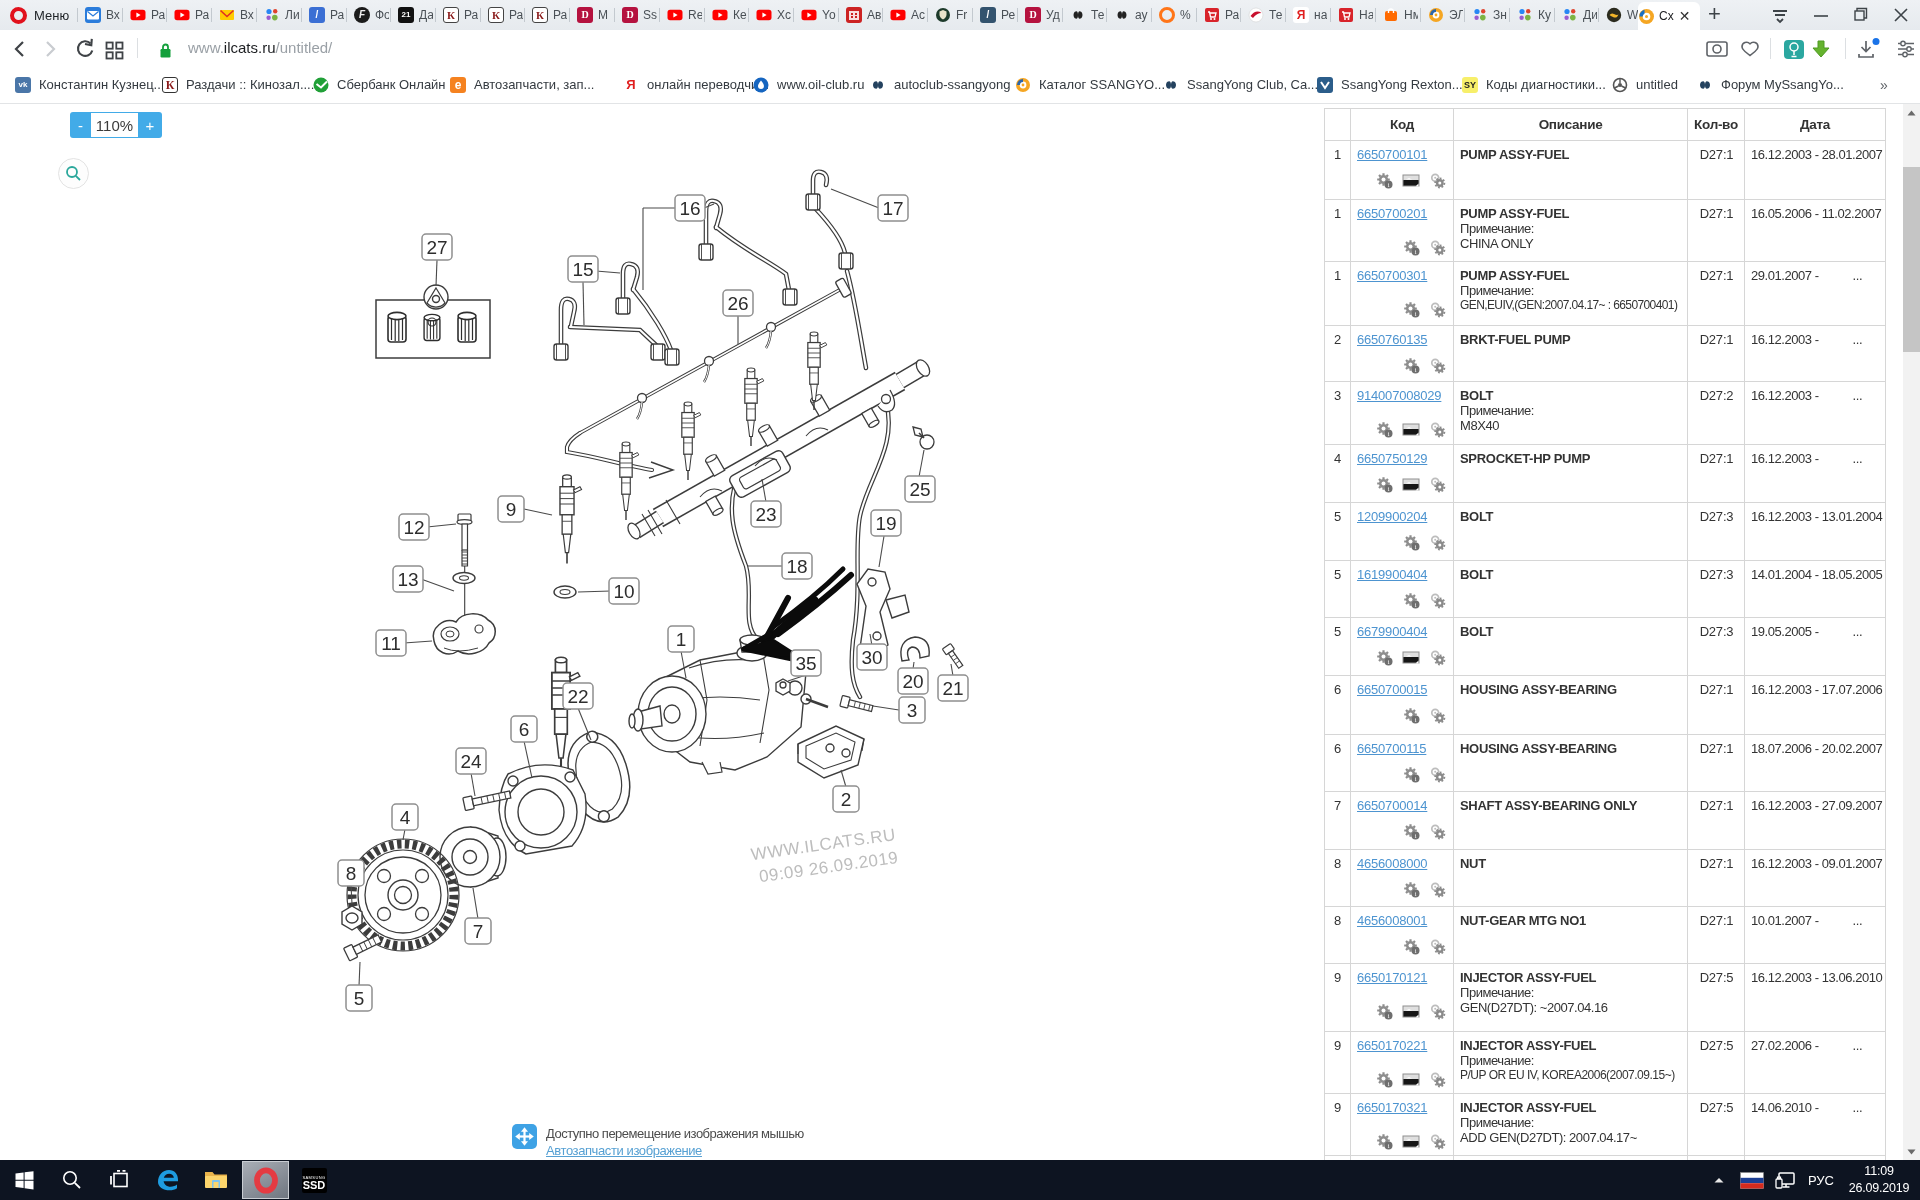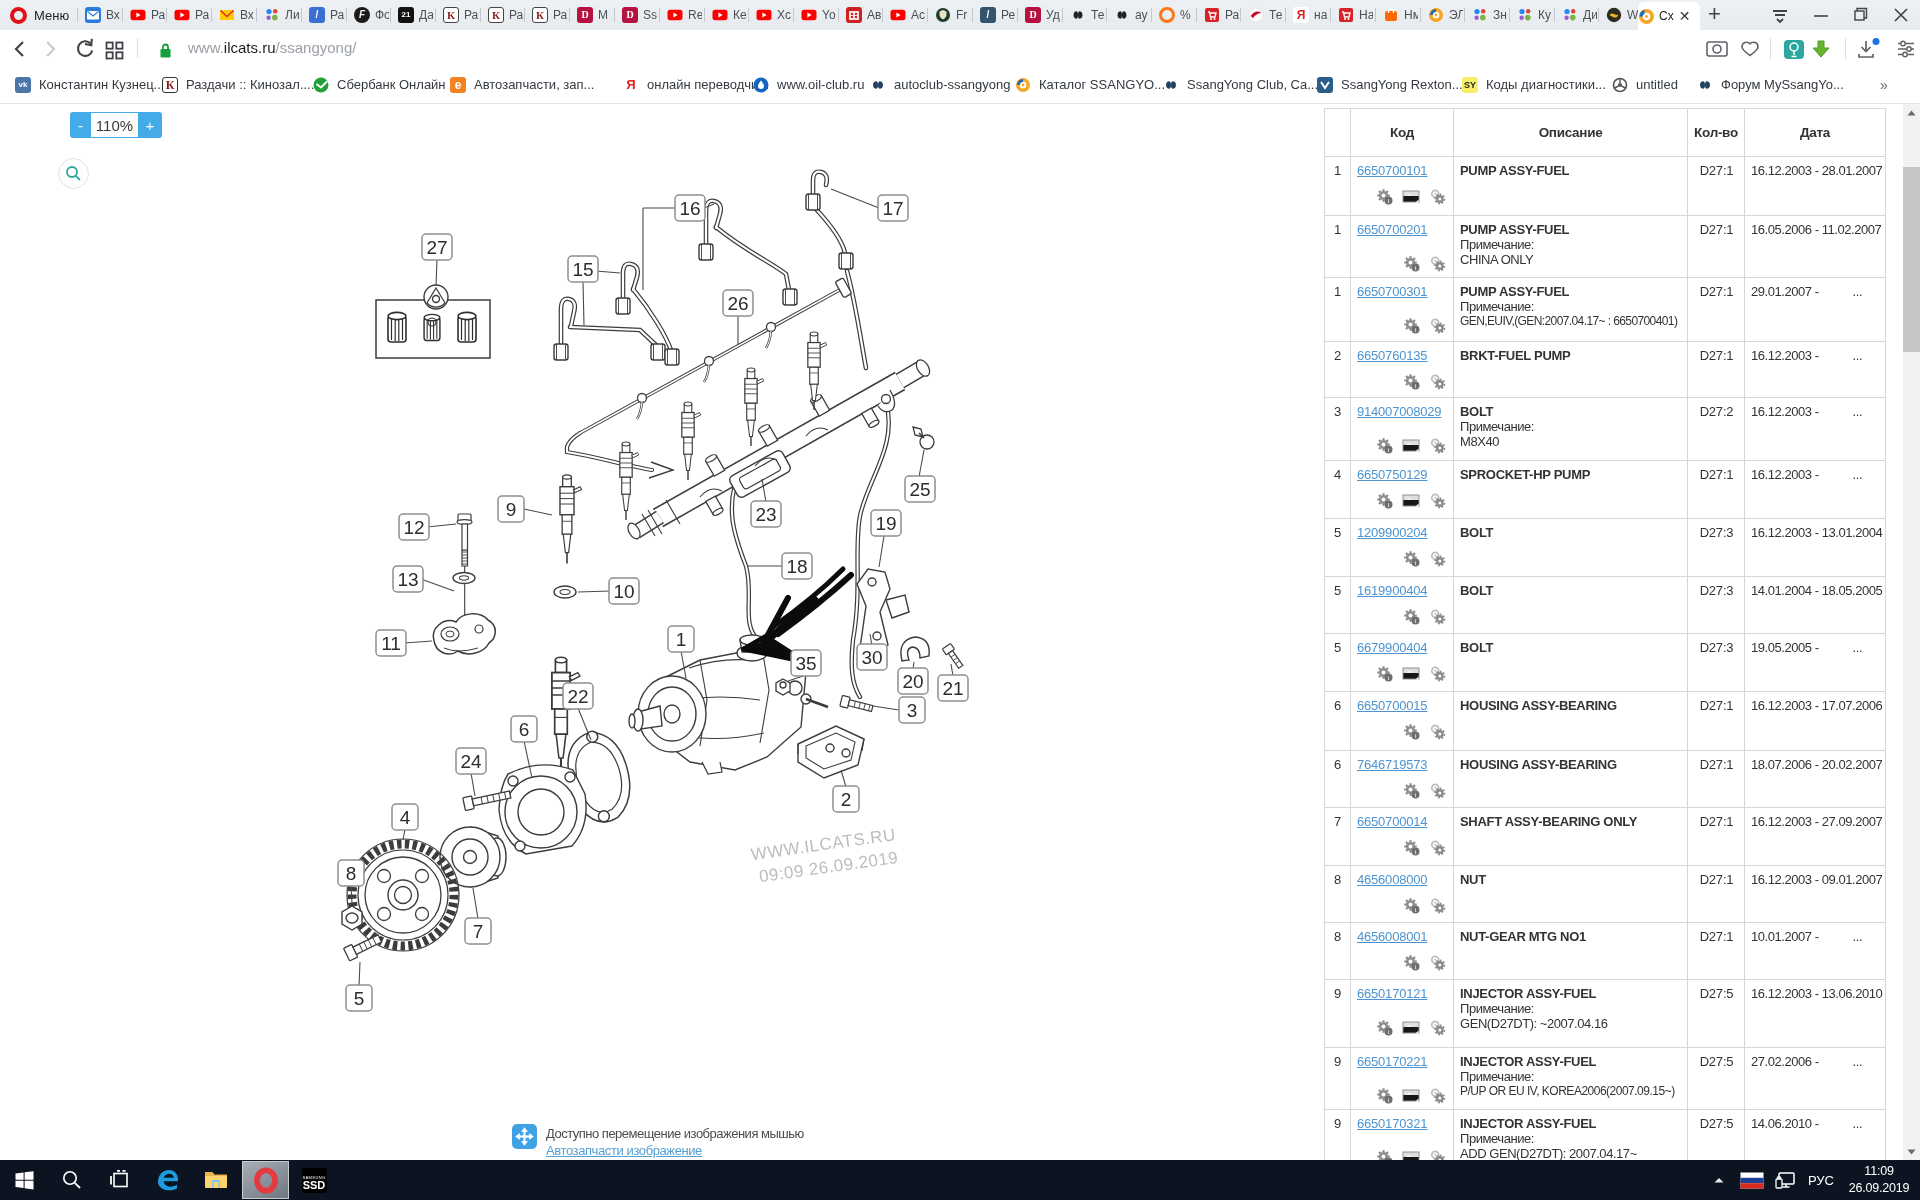--- a/index.html
+++ b/index.html
@@ -56,21 +56,21 @@
 #hint { position:absolute; left:512px; top:1020px; }
 #hinticon { position:absolute; left:0; top:0; width:25px; height:25px; border-radius:5px; background:#3ea2e5; }
 #hint .h1 { position:absolute; left:34px; top:2px; font-size:13px; letter-spacing:-0.5px; color:#4c4c4c; white-space:nowrap; }
 #hint .h2 { position:absolute; left:34px; top:19px; font-size:13px; letter-spacing:-0.4px; color:#56a0d3;
   text-decoration:underline; white-space:nowrap; }
 
 
 #parts { position:absolute; left:1324px; top:108px; width:562px; border-collapse:collapse; table-layout:fixed;
   font-size:13px; color:#333; letter-spacing:-0.2px; }
 #parts td, #parts th { border:1px solid #d6d6d6; vertical-align:top; padding:6px 5px 0 6px; overflow:hidden; }
-#parts th { font-size:13.5px; padding:16px 2px; vertical-align:middle; text-align:center; font-weight:bold;
+#parts th { font-size:13.5px; padding:8px 2px; vertical-align:middle; text-align:center; font-weight:bold;
   letter-spacing:-0.3px; white-space:nowrap; }
 #parts .num { text-align:center; padding-left:2px; padding-right:2px; }
 #parts a { color:#4d94d0; text-decoration:underline; }
 #parts .desc { white-space:nowrap; }
 #parts .desc b { letter-spacing:-0.3px; }
 #parts .desc div { letter-spacing:-0.45px; }
 #parts .qty { text-align:center; }
 #parts .date { letter-spacing:-0.45px; white-space:nowrap; }
 .dots { display:inline-block; margin-left:34px; }
 .ics { display:flex; justify-content:flex-end; gap:9px; padding-right:2px; }
@@ -454,21 +454,21 @@
         <rect x="116.3" y="6.5" width="6.2" height="6.2"></rect>
         <rect x="106.5" y="16.3" width="6.2" height="6.2"></rect>
         <rect x="116.3" y="16.3" width="6.2" height="6.2"></rect>
       </g>
     </svg>
     <div class="sep2" style="left:137px;"></div>
     <svg style="position:absolute;left:160px;top:13px" width="11" height="15" viewBox="0 0 11 15">
       <rect x="0.5" y="6" width="10" height="8.5" rx="1.2" fill="#14a03c"></rect>
       <path d="M3 6 V4 a2.5 2.5 0 0 1 5 0 V6" stroke="#14a03c" stroke-width="1.8" fill="none"></path>
     </svg>
-    <div id="urltext"><span>www.</span>ilcats.ru<span>/ssangyong/</span></div>
+    <div id="urltext"><span>www.</span>ilcats.ru<span>/untitled/</span></div>
     <svg style="position:absolute;left:1706px;top:8px" width="210" height="22" viewBox="0 0 210 22">
       <g stroke="#5f6368" stroke-width="1.6" fill="none">
         <rect x="1" y="4" width="20" height="14" rx="2"></rect>
         <circle cx="11" cy="11" r="4"></circle>
         <path d="M44 6 a4.5 4.5 0 0 1 8 3 q0 2 -3 4.5 l-5 4 l-5 -4 q-3 -2.5 -3 -4.5 a4.5 4.5 0 0 1 8 -3"></path>
       </g>
       <rect x="64" y="0" width="1" height="21" fill="#dcdfe2"></rect>
       <rect x="78" y="2" width="20" height="19" rx="4" fill="#2ba7a0"></rect>
       <circle cx="88" cy="9" r="4" fill="none" stroke="#fff" stroke-width="1.5"></circle>
       <path d="M88 13 v4 m-2.5 1.5 h5" stroke="#fff" stroke-width="1.5"></path>
@@ -1316,21 +1316,21 @@
                 <circle cx="10.8" cy="11" r="4.6" fill="none" stroke="#8a8a8a" stroke-width="1.8" stroke-dasharray="1.8 1.7"></circle>
                 <circle cx="10.8" cy="11" r="1.5" fill="#fff"></circle>
               </svg>
             </div></td>
 <td class="desc"><b>HOUSING ASSY-BEARING</b></td>
 <td class="qty">D27:1</td>
 <td class="date">16.12.2003 - 17.07.2006</td>
 </tr>
 <tr style="height:57px">
 <td class="num">6</td>
-<td><a href="#">7646719573</a><div class="ics m1">
+<td><a href="#">6650700115</a><div class="ics m1">
               <svg width="17" height="17" viewBox="0 0 17 17">
                 <g fill="#8d8d8d">
                   <circle cx="7.5" cy="7.5" r="4.6"></circle>
                   <g stroke="#8d8d8d" stroke-width="2.2">
                     <path d="M7.5 1.2 v2 M7.5 11.8 v2 M1.2 7.5 h2 M11.8 7.5 h2 M3 3 l1.4 1.4 M10.6 10.6 l1.4 1.4 M12 3 l-1.4 1.4 M4.4 10.6 L3 12"></path>
                   </g>
                 </g>
                 <circle cx="7.5" cy="7.5" r="2" fill="#fff"></circle>
                 <circle cx="12.5" cy="12.5" r="4" fill="#6e6e6e"></circle>
                 <text x="12.5" y="15" font-size="6.5" fill="#fff" text-anchor="middle" font-family="Liberation Serif">i</text>

